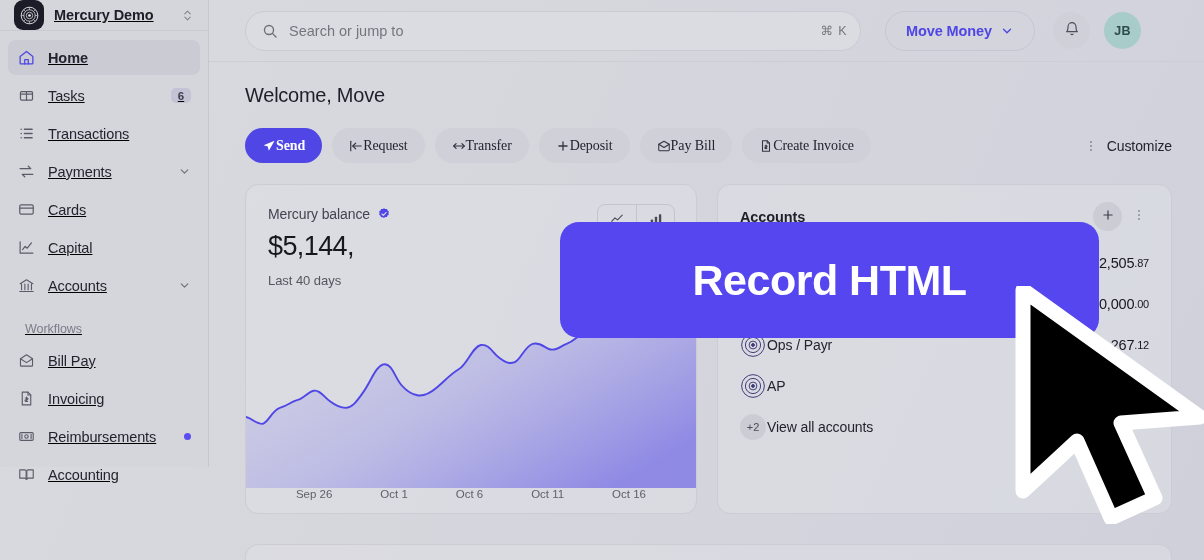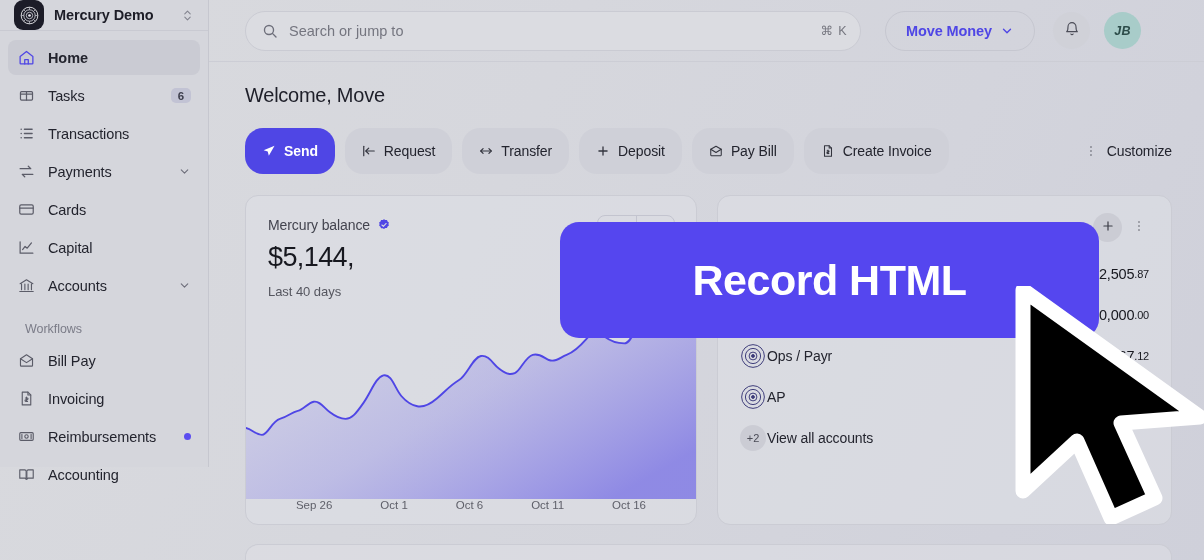--- a/index.html
+++ b/index.html
@@ -17,20 +17,21 @@
   }
 
   
   #sidebar {
     width: 209px; height: 467px;
     flex: 0 0 209px;
     background: #d5d6dc;
     border-right: 1px solid #c6c7cf;
     display: flex; flex-direction: column;
     position: relative;
+    text-decoration: underline;
   }
   .sb-head {
     height: 62px;
     display: flex; align-items: center;
     padding: 0 14px;
     border-bottom: 1px solid #c9cad2;
   }
   .logo-sq {
     width: 30px; height: 30px; border-radius: 9px;
     background: #1c1c28;
@@ -138,40 +139,39 @@
     color: #4c4d58; cursor: pointer; flex: 0 0 37px;
   }
   .avatar {
     margin-left: 14px;
     width: 37px; height: 37px; border-radius: 50%;
     background: #a8ccc9;
     display: flex; align-items: center; justify-content: center;
     font-size: 12.5px; font-weight: 700; color: #2d4d4a;
     cursor: pointer; flex: 0 0 37px;
     letter-spacing: 0.2px;
-    font-style: italic;
   }
 
   
   .content { flex: 1; padding: 22px 32px 0 36px; overflow: hidden; }
   .welcome {
     font-size: 20px; color: #1e1f29; letter-spacing: -0.25px;
     margin-bottom: 21px;
   }
 
   .actions { display: flex; align-items: center; gap: 10px; margin-bottom: 21px; }
   .act {
-    height: 46px; border-radius: 18px;
+    height: 35px; border-radius: 18px;
     background: #cfd0d8;
-    display: flex; align-items: center; gap: 8px;
+    display: flex; align-items: center; 
     padding: 0 17px;
     font-size: 14px; color: #23242e; letter-spacing: -0.1px;
     cursor: pointer; white-space: nowrap;
     border: none;
-    font-family: Liberation Sans, sans-serif;
+    font-family: Liberation Serif, serif;
   }
   .act .ai { display: flex; color: #33343e; }
   .act.primary { background: #4f46e5; color: #fff; font-weight: 600; }
   .act.primary .ai { color: #fff; }
   .customize {
     margin-left: auto;
     display: flex; align-items: center; gap: 9px;
     font-size: 14px; color: #23242e; letter-spacing: -0.1px;
     cursor: pointer; white-space: nowrap;
   }

